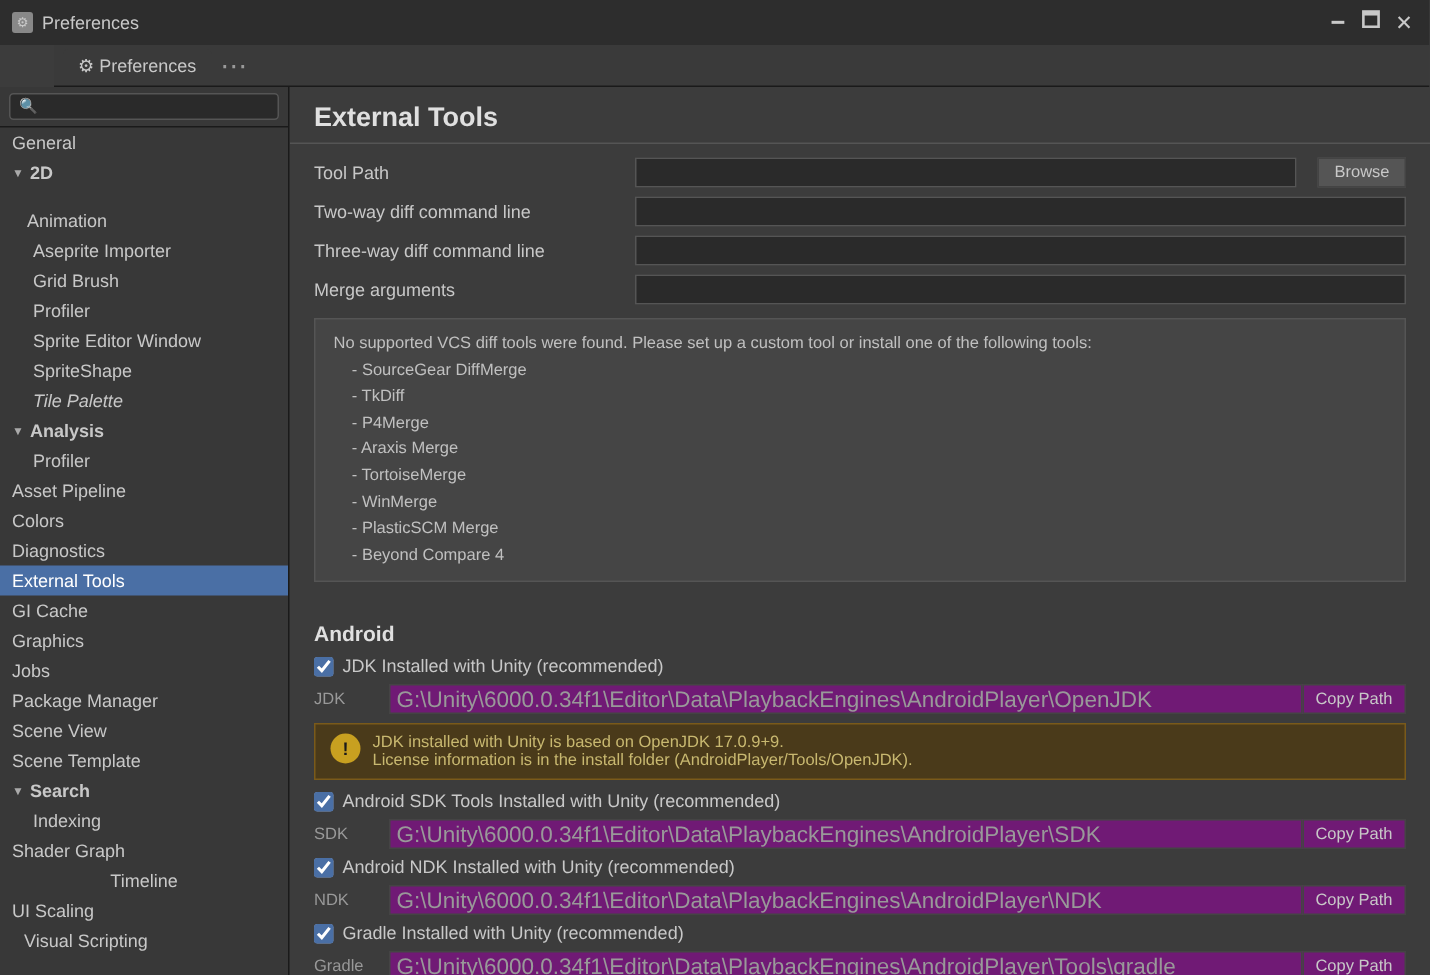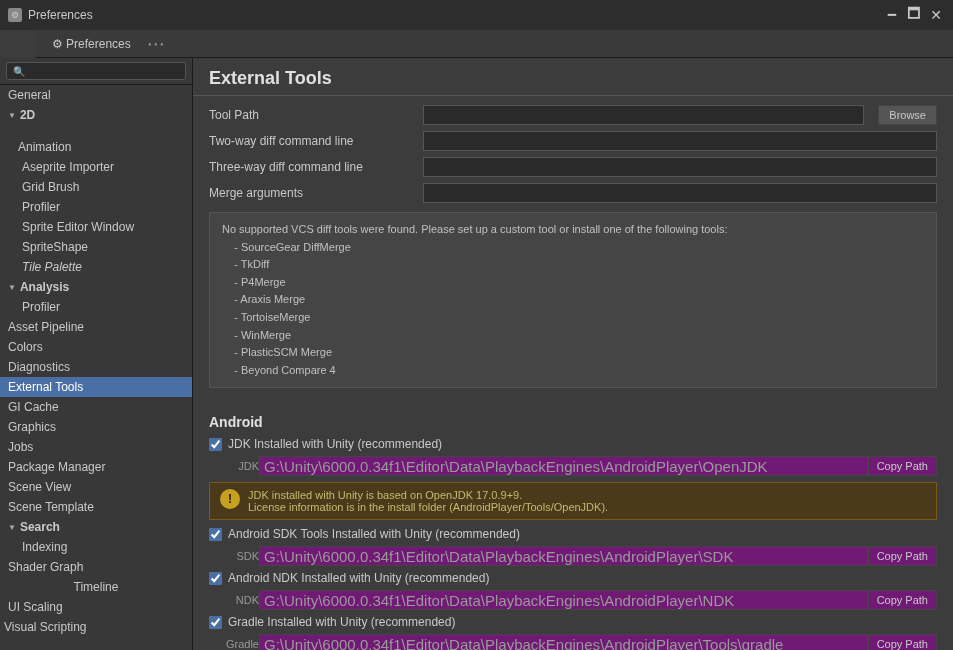--- a/index.html
+++ b/index.html
@@ -209,21 +209,20 @@
       display: flex;
       align-items: center;
       padding: 2px 0;
       gap: 0;
     }
     .path-label {
       width: 50px;
       color: #999;
       font-size: 11px;
       flex-shrink: 0;
-      text-align: right;
     }
     .path-field {
       flex: 1;
       background: #701a75;
       border: 1px solid #444;
       color: #999;
       font-size: 15px;
       padding: 2px 4px;
       height: 20px;
     }
@@ -383,21 +382,21 @@
         </div>
         <div class="sidebar-item" style="padding-left: 8px;">
           <span>Shader Graph</span>
         </div>
         <div class="sidebar-item" style="padding-left: 8px; justify-content: center;">
           <span>Timeline</span>
         </div>
         <div class="sidebar-item" style="padding-left: 8px;">
           <span>UI Scaling</span>
         </div>
-        <div class="sidebar-item" style="padding-left: 4px;">
+        <div class="sidebar-item" style="padding-left: 16px;">
           <span>Visual Scripting</span>
         </div>
       </div>
   </div>
 
   <div class="content-area">
 
     <div class="content-header">
       <span>External Tools</span>
     </div>

